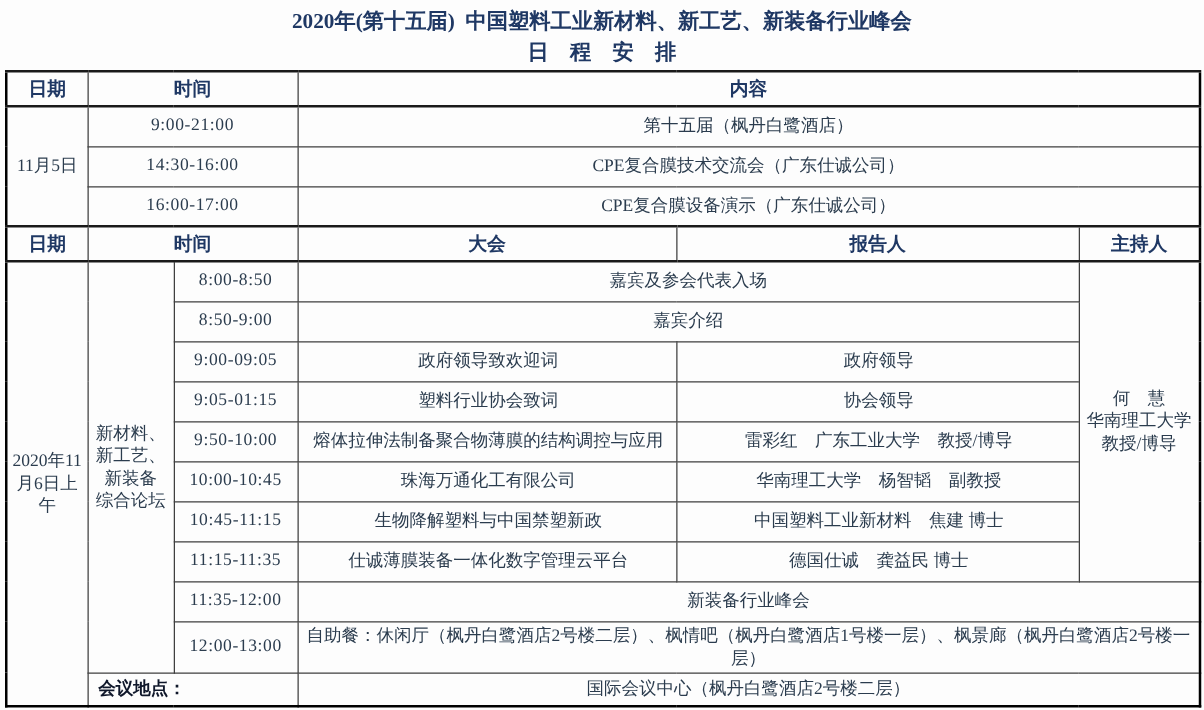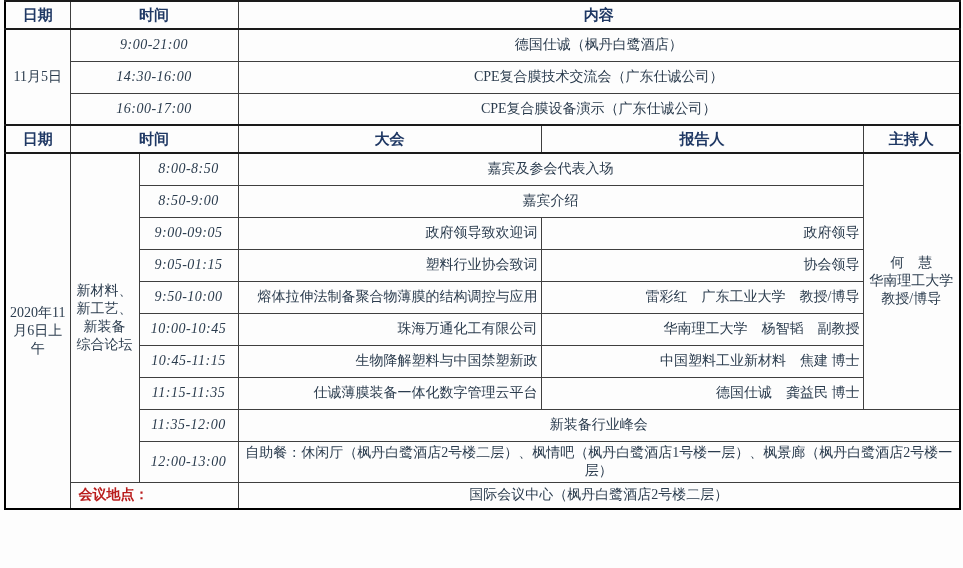--- a/index.html
+++ b/index.html
@@ -9,30 +9,34 @@
   .title-line{color:#1f3864;font-weight:bold;font-size:17px;line-height:25px;white-space:pre;}
   table.schedule{border-collapse:collapse;width:955px;table-layout:fixed;border:2px solid #000;}
   td{border:1px solid #3f3f3f;font-size:14px;color:#2b3c4e;padding:0 3px;vertical-align:middle;
      overflow:hidden;word-break:break-all;}
   tr.hdr td{border-top:2px solid #1a1a1a;border-bottom:2px solid #1a1a1a;font-weight:bold;
      color:#1f3864;font-size:15px;text-align:center;height:26px;word-break:keep-all;}
   tr.r{height:32px;}
   tr.r-tall{height:41px;}
   tr.r-short{height:27px;}
   .c{text-align:center;}
-  .l{text-align:right;padding-left:5px;}
+  .l{text-align:center;padding-left:5px;}
   .pre{white-space:pre-line;}
-  .time{text-align:center;letter-spacing:0.5px;font-style:italic;}
-  .label-bold{font-weight:bold;color:#b91c1c;text-align:left;padding-left:8px;word-break:keep-all;}
+  .time{text-align:center;letter-spacing:0.5px;}
+  .label-bold{font-weight:bold;color:#0f172a;text-align:left;padding-left:8px;word-break:keep-all;}
 </style>
 </head>
 <body>
 
 <div class="page">
 
+  <div class="title-block">
+    <div class="title-line">2020年(第十五届)  中国塑料工业新材料、新工艺、新装备行业峰会</div>
+    <div class="title-line">日　程　安　排</div>
+  </div>
 
   <table class="schedule">
     <colgroup>
       <col style="width:65px">
         <col style="width:69px">
         <col style="width:99px">
       <col style="width:303px">
         <col style="width:322px">
         <col style="width:97px">
     </colgroup>
@@ -40,21 +44,21 @@
     <tbody>
         <tr class="hdr">
       <td>日期</td>
       <td colspan="2">时间</td>
       <td colspan="3">内容</td>
     </tr>
 
     <tr class="r">
       <td rowspan="3" class="c">11月5日</td>
       <td colspan="2" class="time">9:00-21:00</td>
-      <td colspan="3" class="c">德国仕诚（枫丹白鹭酒店）</td>
+      <td colspan="3" class="c">第十五届（枫丹白鹭酒店）</td>
     </tr>
     <tr class="r">
       <td colspan="2" class="time">14:30-16:00</td>
       <td colspan="3" class="c">CPE复合膜技术交流会（广东仕诚公司）</td>
     </tr>
     <tr class="r">
       <td colspan="2" class="time">16:00-17:00</td>
       <td colspan="3" class="c">CPE复合膜设备演示（广东仕诚公司）</td>
     </tr>
 

